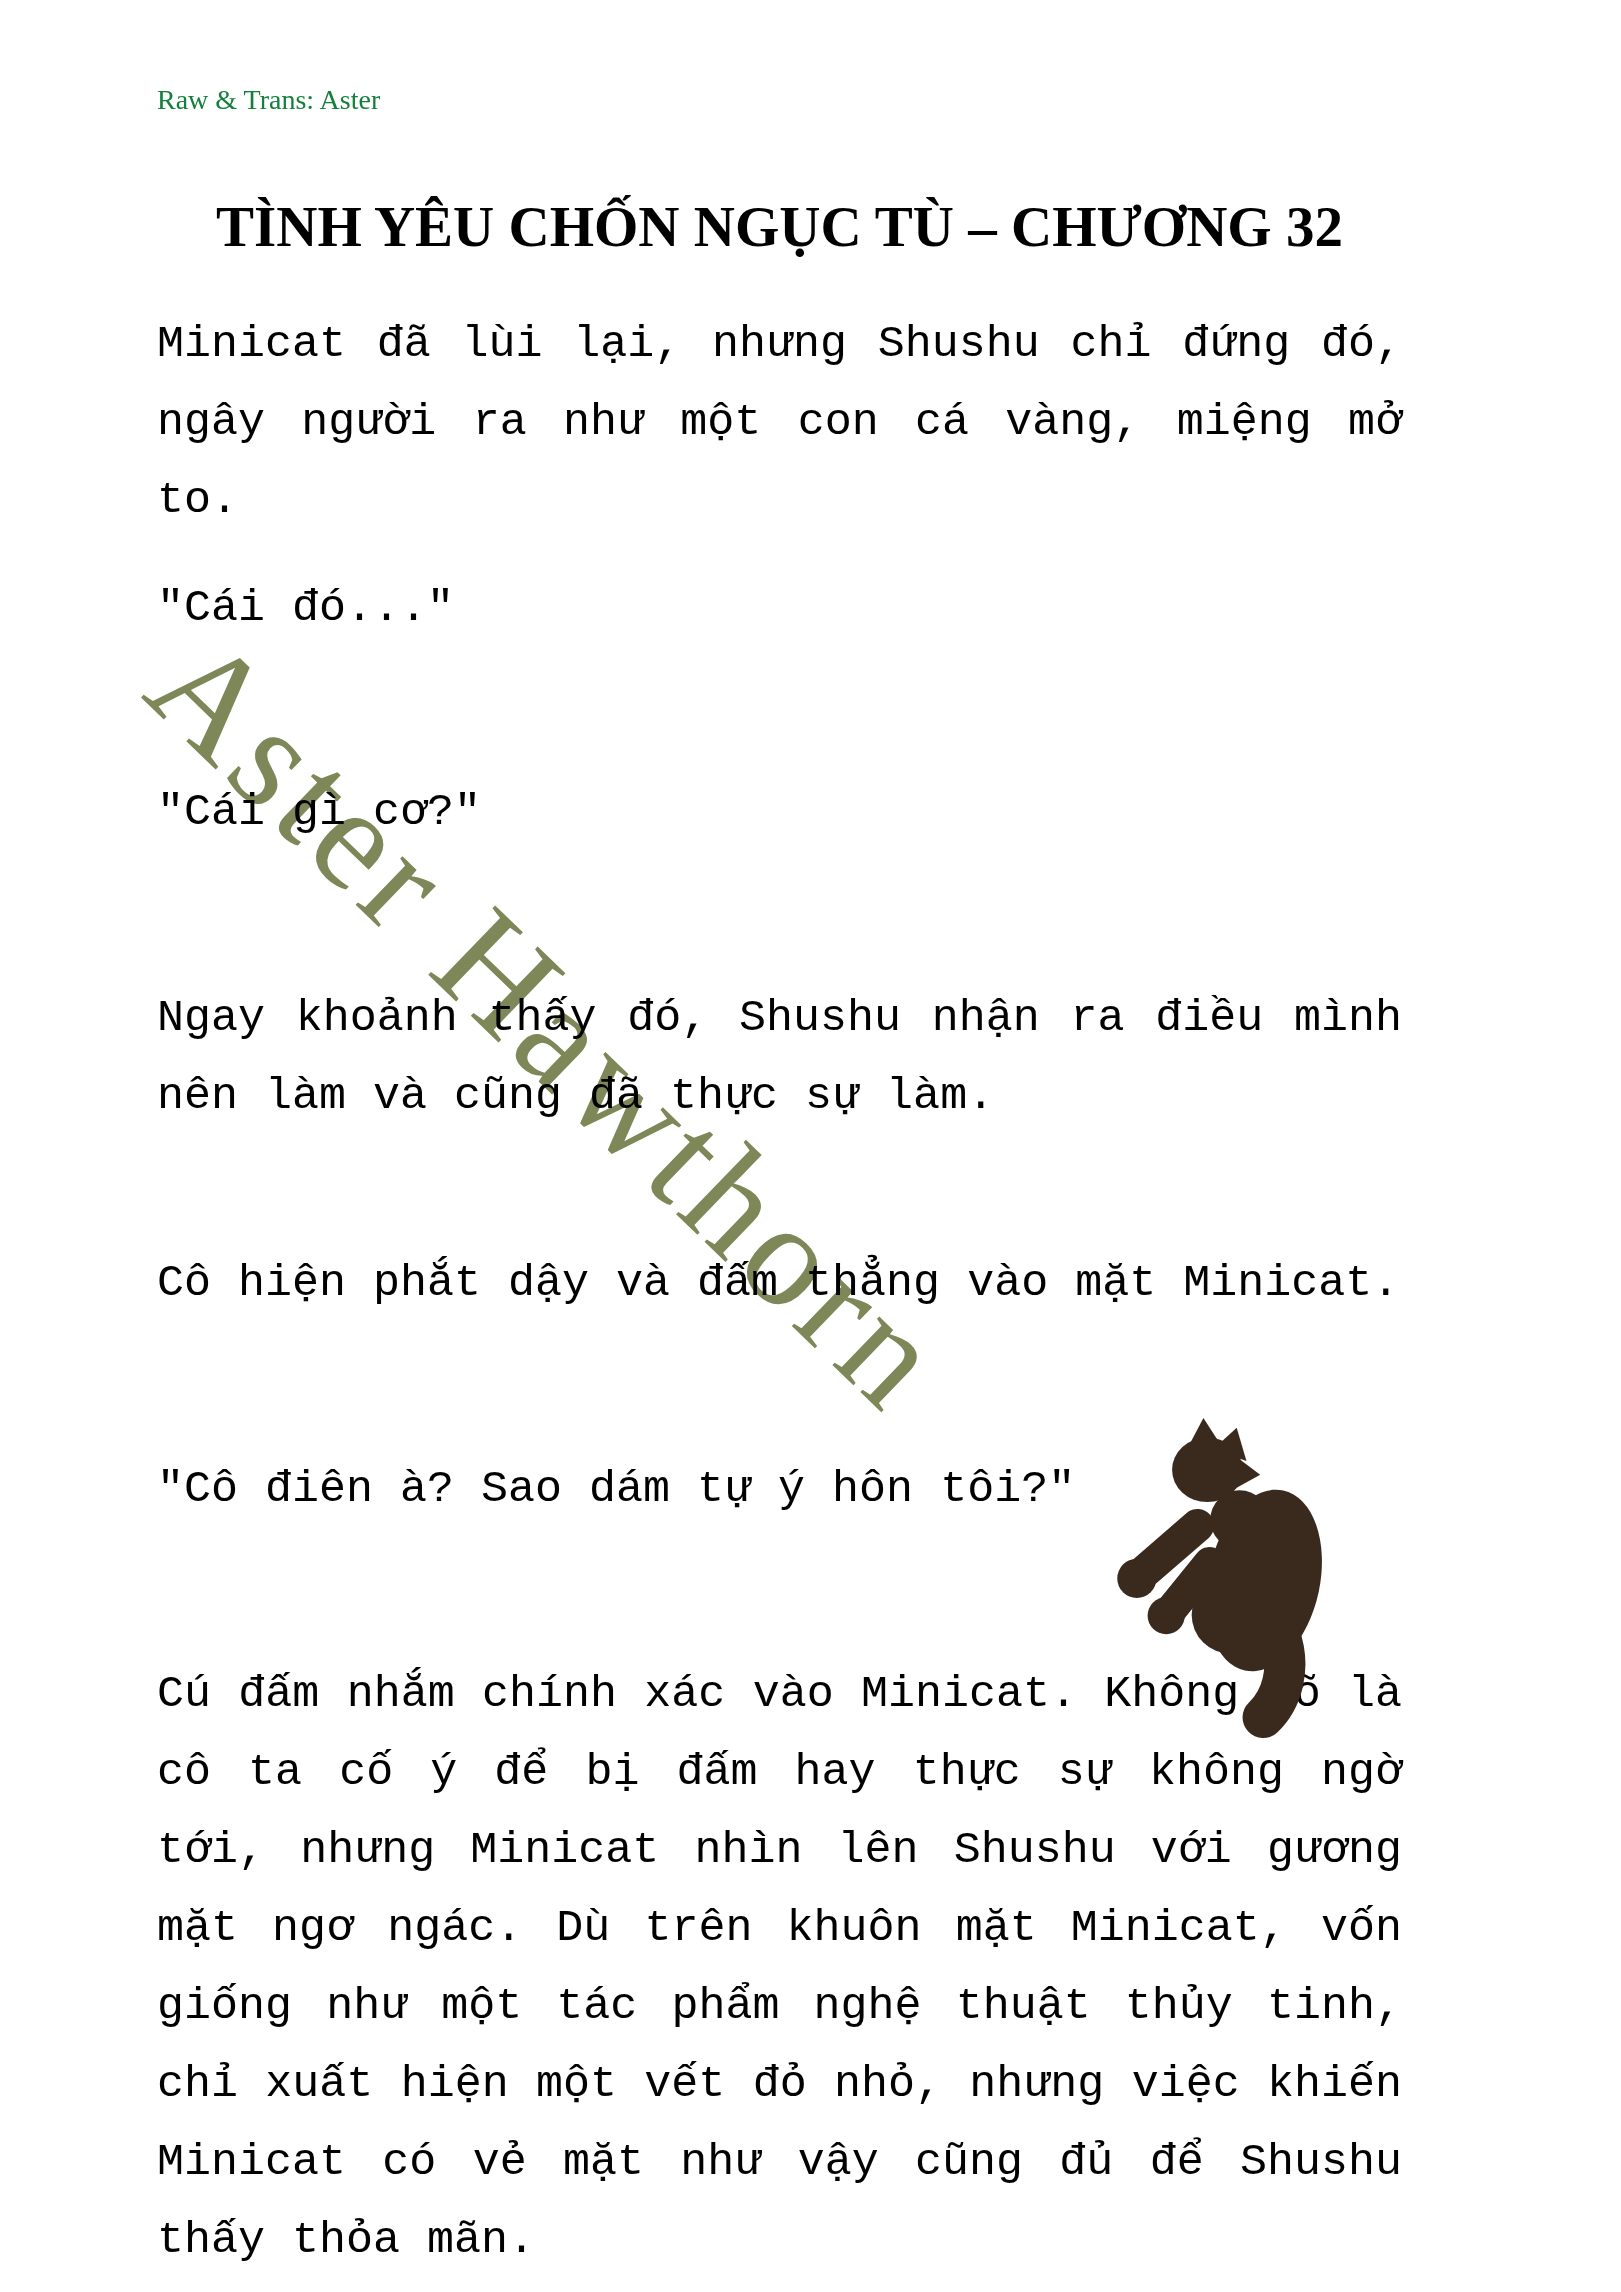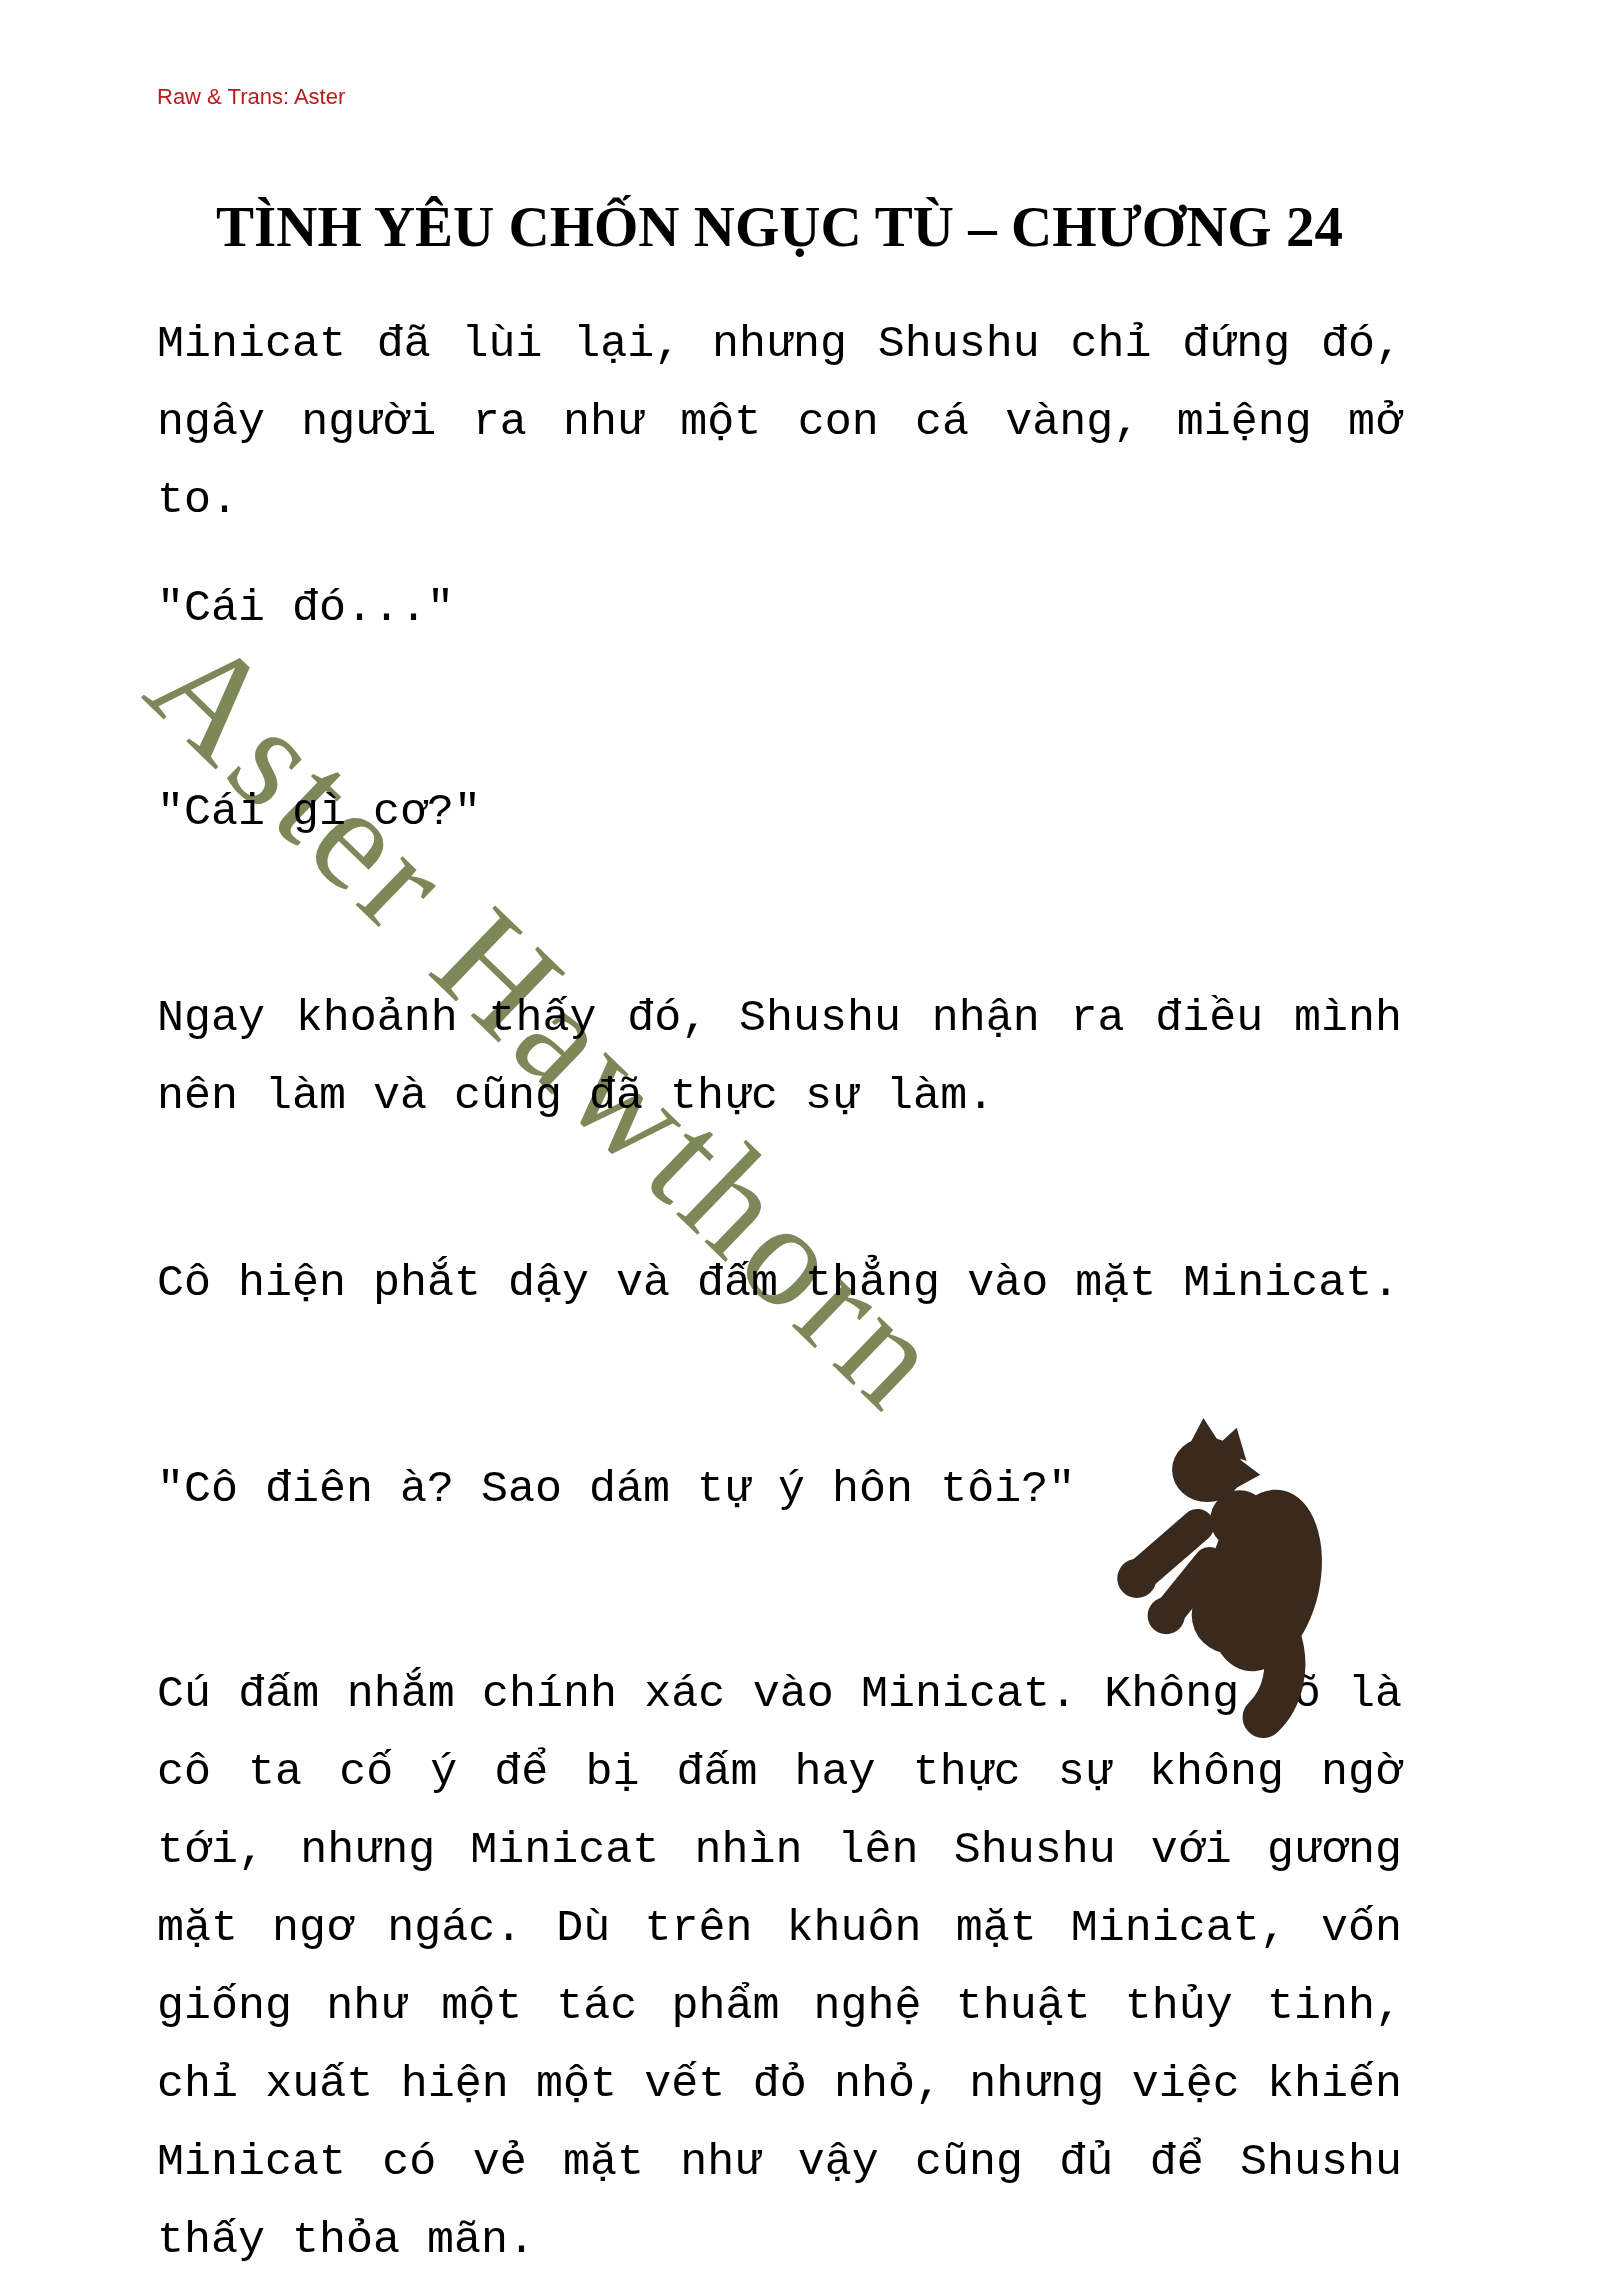--- a/index.html
+++ b/index.html
@@ -27,23 +27,23 @@
   }
   .content{
     position:absolute;
     left:157px;top:0;
     width:1245px;
     z-index:2;
   }
   .credit{
     position:absolute;
     top:84px;left:0;
-    font-family:Liberation Sans, sans-serif;
-    font-size:22px;
-    color:#b91c1c;
+    font-family:Liberation Serif, serif;
+    font-size:28px;
+    color:#15803d;
   }
   .title{
     position:absolute;
     top:194px;left:0;
     width:1245px;
     margin:0;
     text-align:center;
     font-family:"Liberation Serif", serif;
     font-weight:bold;
     font-size:57px;
@@ -78,21 +78,21 @@
 </head>
 <body>
 
 <div class="page" style="--bg: #ffffff; --wm: #7d8758; --cat: #3a2a1e;">
 
   <div class="watermark">Aster Hawthorn</div>
 
   <div class="content">
     <div class="credit">Raw &amp; Trans: Aster</div>
 
-    <h1 class="title">TÌNH YÊU CHỐN NGỤC TÙ – CHƯƠNG 24</h1>
+    <h1 class="title">TÌNH YÊU CHỐN NGỤC TÙ – CHƯƠNG 32</h1>
 
     <p class="para p1">Minicat đã lùi lại, nhưng Shushu chỉ đứng đó, ngây người ra như một con cá vàng, miệng mở to.</p>
     <p class="para p2">"Cái đó..."</p>
     <p class="para p3">"Cái gì cơ?"</p>
     <p class="para p4">Ngay khoảnh thấy đó, Shushu nhận ra điều mình nên làm và cũng đã thực sự làm.</p>
     <p class="para p5">Cô hiện phắt dậy và đấm thẳng vào mặt Minicat.</p>
     <p class="para p6">"Cô điên à? Sao dám tự ý hôn tôi?"</p>
     <p class="para p7">Cú đấm nhắm chính xác vào Minicat. Không rõ là cô ta cố ý để bị đấm hay thực sự không ngờ tới, nhưng Minicat nhìn lên Shushu với gương mặt ngơ ngác. Dù trên khuôn mặt Minicat, vốn giống như một tác phẩm nghệ thuật thủy tinh, chỉ xuất hiện một vết đỏ nhỏ, nhưng việc khiến Minicat có vẻ mặt như vậy cũng đủ để Shushu thấy thỏa mãn.</p>
   </div>
 

